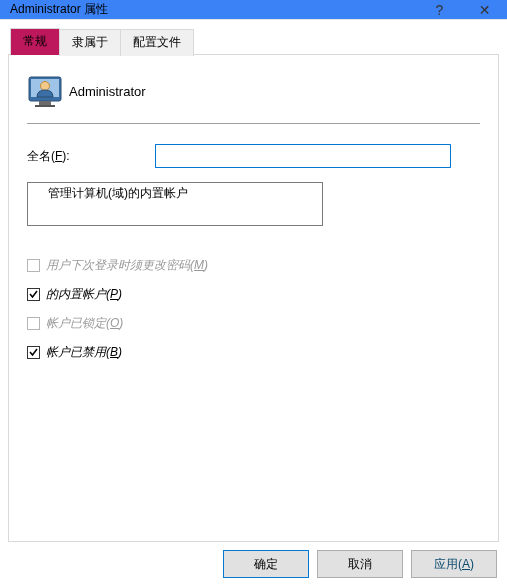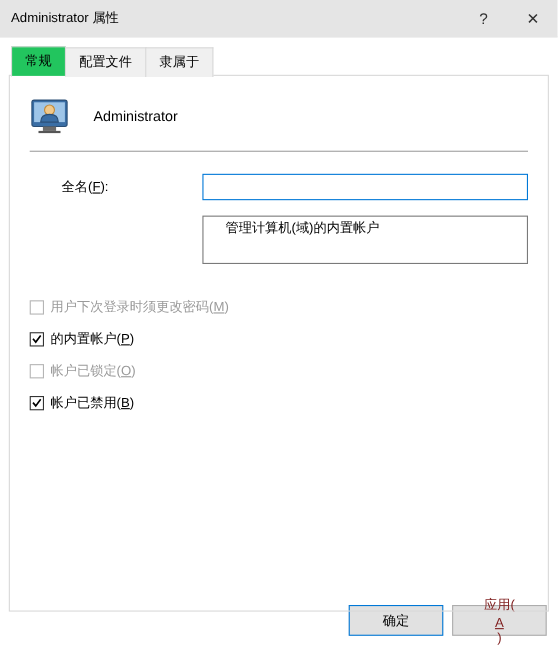--- a/index.html
+++ b/index.html
@@ -7,22 +7,22 @@
     margin: 0;
     font-family: "Microsoft YaHei", "Segoe UI", Tahoma, sans-serif;
     font-size: 12px;
     background: #fff;
     color: #000;
     width: 507px;
     height: 588px;
     overflow: hidden;
   }
   .titlebar {
-    height: 34px;
-    background: #e5e5e5;
+    height: 20px;
+    background: #3b82f6;
     border-bottom: 1px solid #e5e5e5;
     display: flex;
     align-items: center;
     padding-left: 10px;
   }
   .titlebar .title { flex: 1; }
   .titlebar .btn {
     width: 45px;
     height: 30px;
     display: flex;
@@ -49,51 +49,50 @@
     background: #fff;
     margin-right: -1px;
     position: relative;
     font-size: 12px;
   }
   .tab.inactive {
     background: #f0f0f0;
     top: 1px;
   }
   .tab.active {
-    background: #22c55e;
+    background: #be185d;
     z-index: 3;
     border-bottom: 1px solid #fff;
     margin-bottom: -1px;
   }
   .tab-panel {
     border: 1px solid #d9d9d9;
     padding: 18px 18px;
     height: 488px;
     position: relative;
     top: -1px;
     z-index: 1;
   }
   .header-row {
     display: flex;
     align-items: center;
-    gap: 22px;
+    gap: 6px;
     margin-bottom: 14px;
   }
   .user-icon svg { display: block; }
   .header-name { font-size: 13px; }
   .sep {
     border: none;
     border-top: 1px solid #a0a0a0;
     margin: 6px 0 20px;
   }
   .field-row {
     display: flex;
     align-items: flex-start;
     margin-bottom: 14px;
-    justify-content: flex-end;
   }
   .field-label {
     width: 128px;
     padding-top: 4px;
   }
   .field-input {
     flex: 1;
     max-width: 296px;
   }
   .text-input {
@@ -113,20 +112,21 @@
     resize: none;
     outline: none;
     line-height: 1.3;
   }
   .chk-row {
     display: flex;
     align-items: center;
     gap: 6px;
     margin-bottom: 12px;
     font-size: 12px;
+    font-style: italic;
   }
   .chk-row.disabled { color: #9a9a9a; }
   .chk {
     width: 13px;
     height: 13px;
     border: 1px solid #333;
     display: inline-flex;
     align-items: center;
     justify-content: center;
     background: #fff;
@@ -150,38 +150,37 @@
     font: inherit;
     cursor: default;
     display: flex;
     align-items: center;
     justify-content: center;
   }
   .btn-std.default {
     border: 1px solid #0078d7;
   }
   .btn-std.disabled {
-    color: #7f1d1d;
-    flex-direction: column;
+    color: #0c4a6e;
   }
 </style>
 </head>
 <body>
 
 <div class="titlebar">
   <span class="title">Administrator 属性</span>
   <div class="btn">?</div>
   <div class="btn">✕</div>
 </div>
 
 <div class="dialog-body">
   <div class="tabstrip">
     <div class="tab active">常规</div>
+    <div class="tab inactive">隶属于</div>
     <div class="tab inactive">配置文件</div>
-    <div class="tab inactive">隶属于</div>
   </div>
 
   <div class="tab-panel">
 
     <div class="header-row">
       <span class="user-icon">
         <svg width="36" height="36" viewBox="0 0 36 36">
           <rect x="2" y="4" width="32" height="24" rx="2" fill="#3a6ea5" stroke="#2a4e75"></rect>
           <rect x="4" y="6" width="28" height="18" fill="#9ec5e8"></rect>
           <rect x="12" y="28" width="12" height="4" fill="#6b6b6b"></rect>
@@ -251,18 +250,19 @@
       <span>
         <span>帐户已禁用(</span><span class="underline">B</span><span>)</span>
       </span>
     </div>
 
   </div>
 </div>
 
 <div class="button-row">
   <button class="btn-std default">确定</button>
+  <button class="btn-std">取消</button>
   <button class="btn-std disabled">
     <span>应用(</span>
       <span class="underline">A</span>
       <span>)</span>
   </button>
 </div>
 
 </body></html>

